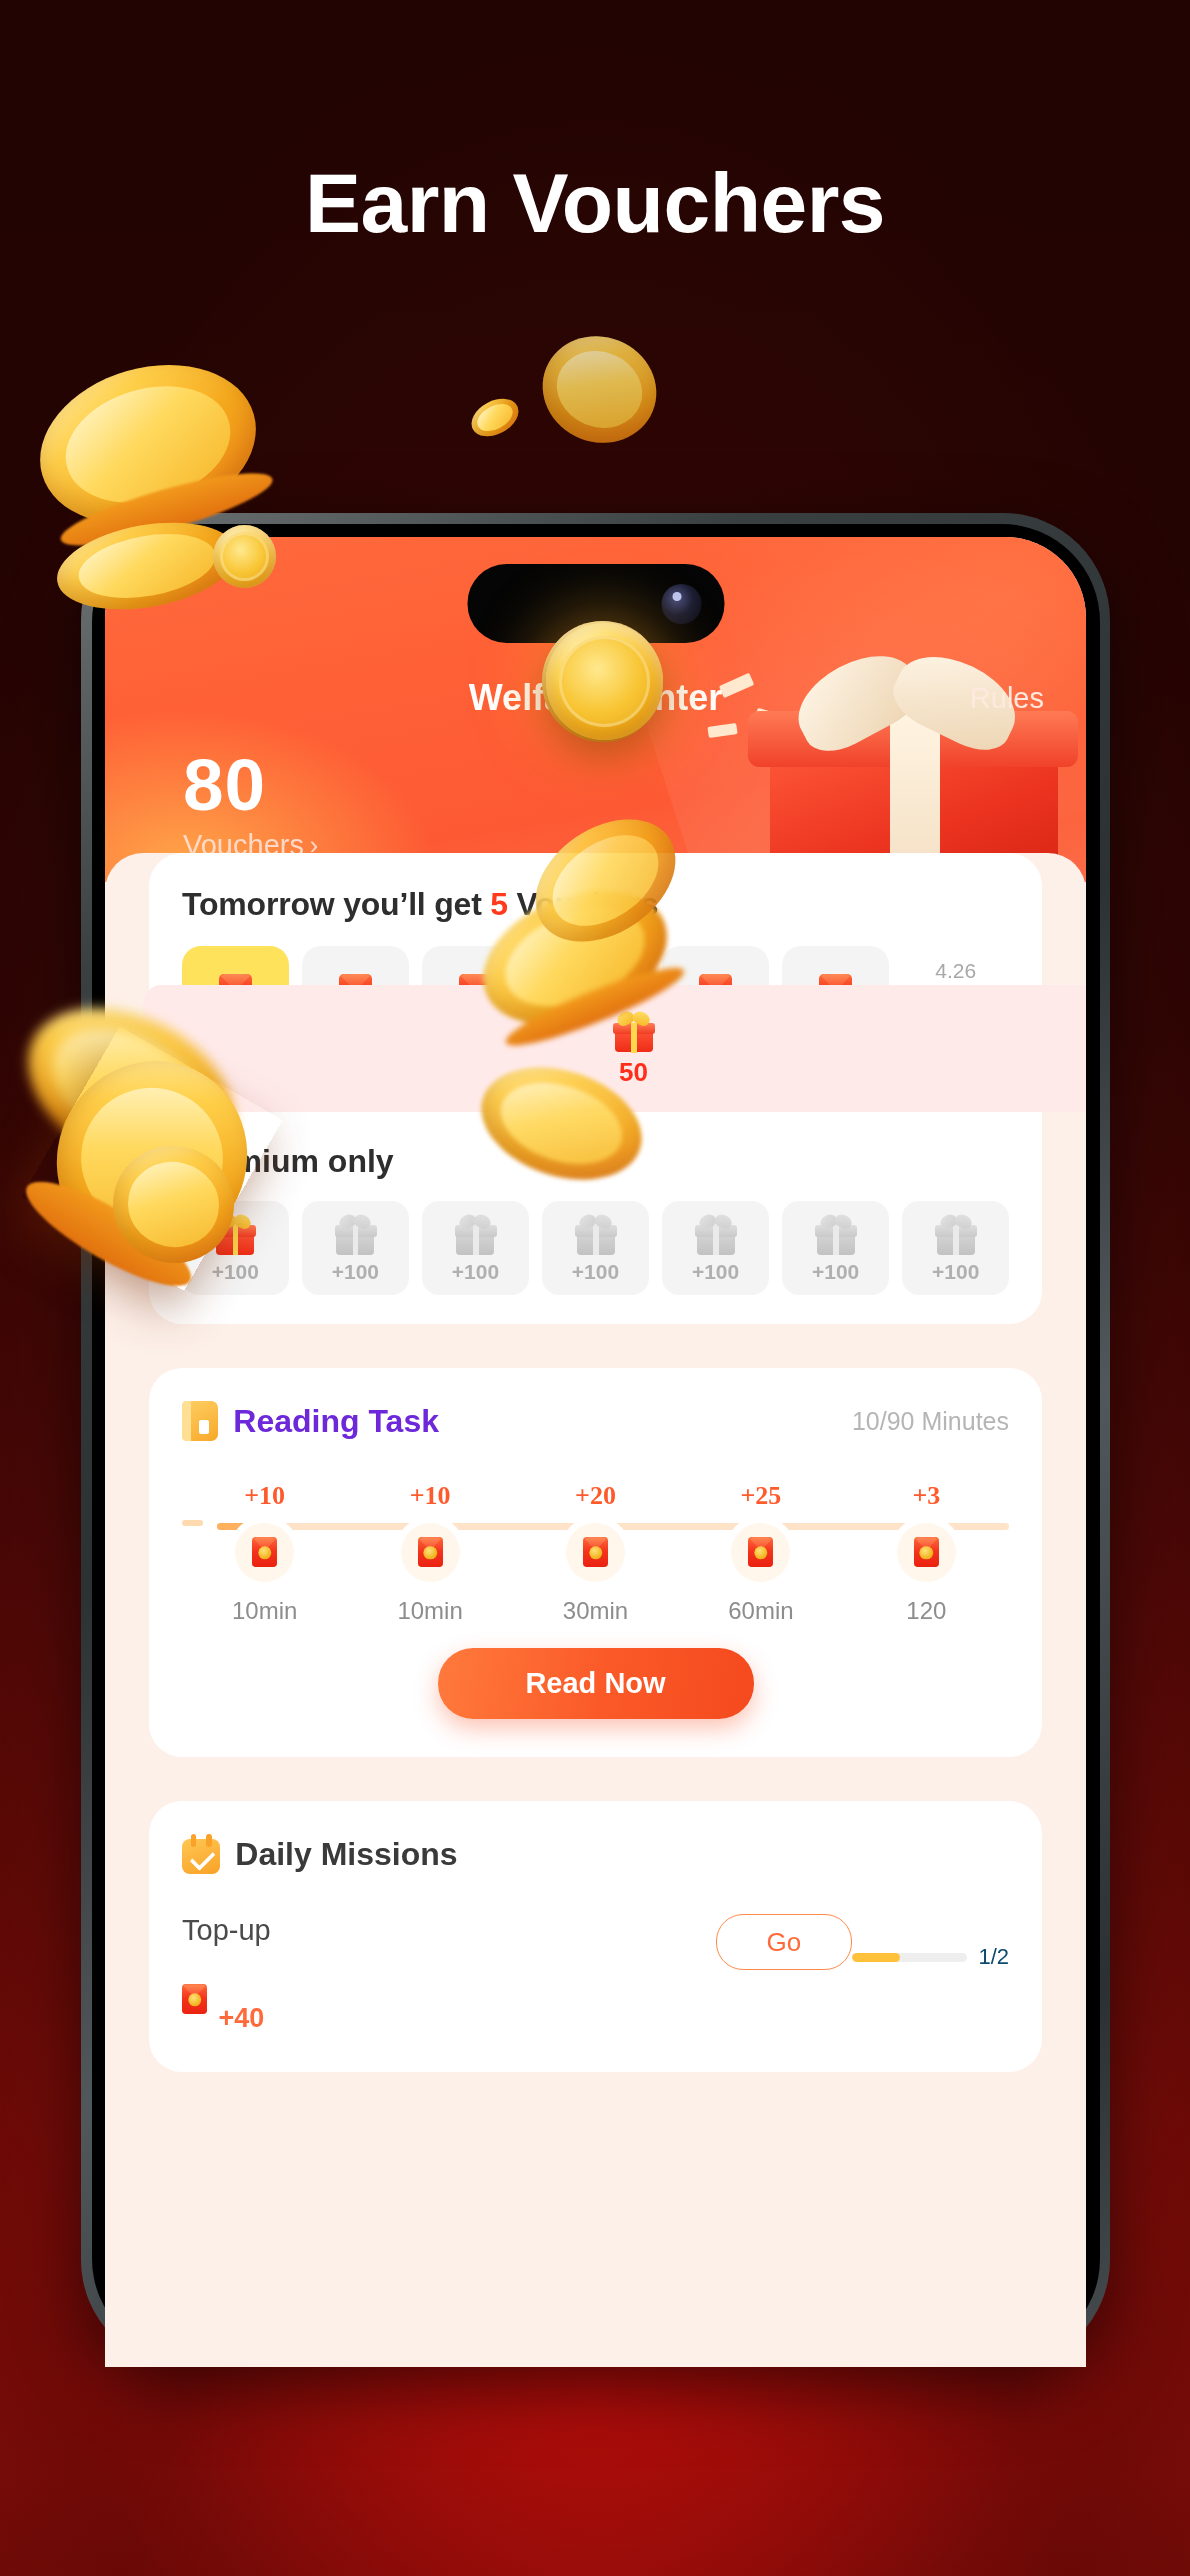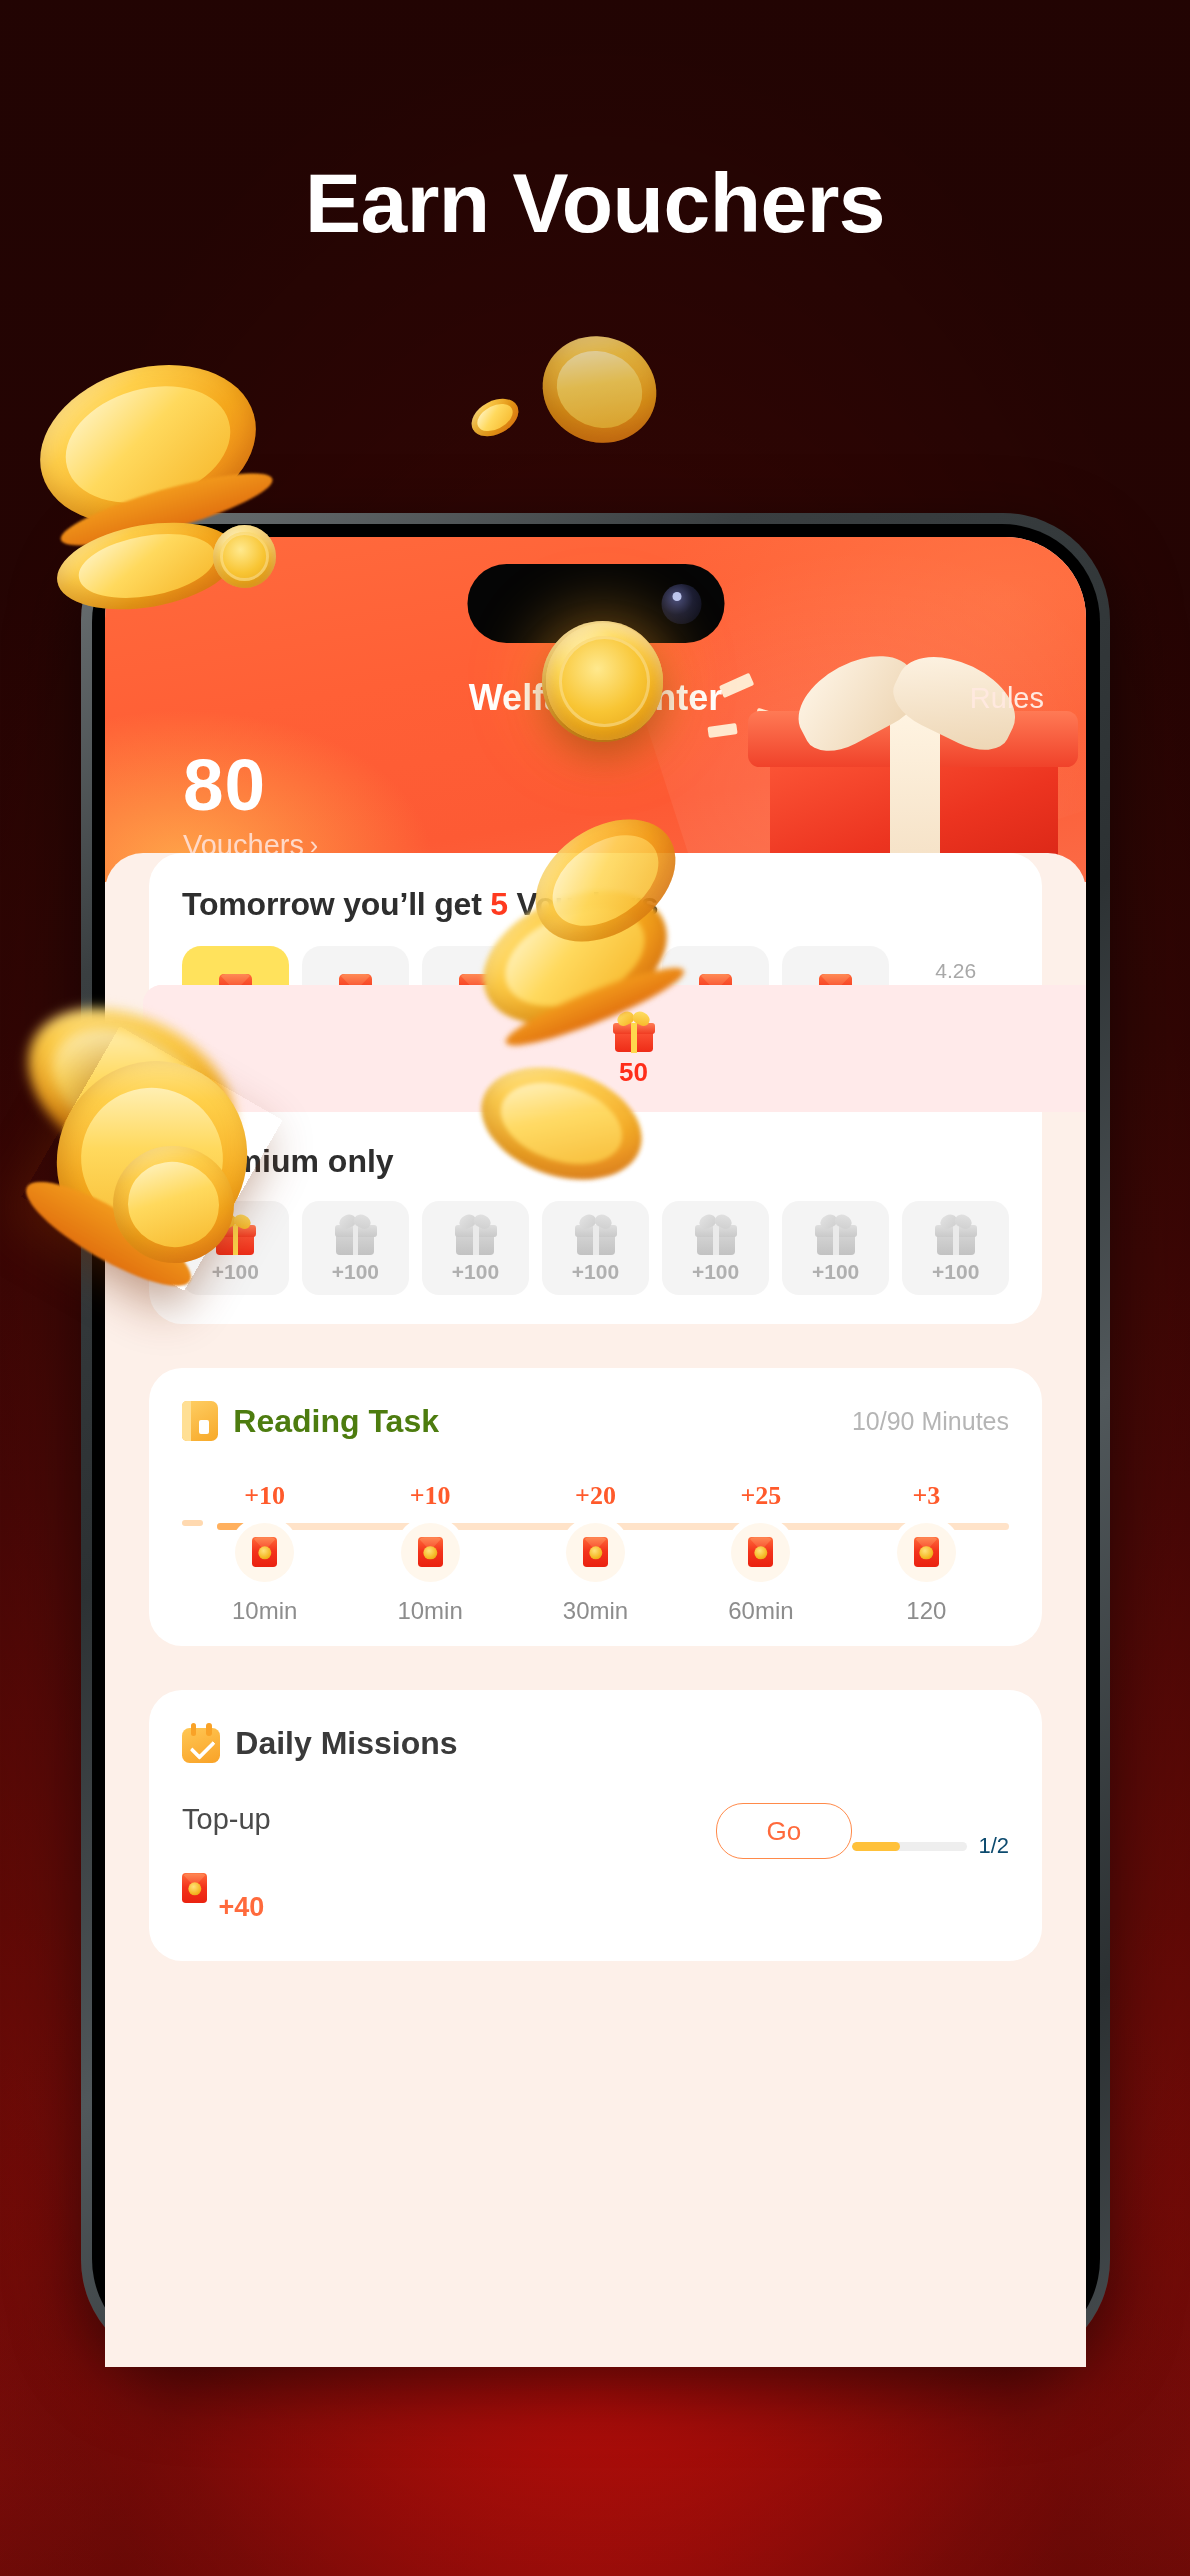--- a/index.html
+++ b/index.html
@@ -207,21 +207,21 @@
 
   
   .card-read{margin-top:44px;padding:33px 33px 38px 33px;}
   .rt-head{display:flex;align-items:center;}
   .book{width:36px;height:40px;position:relative;margin-right:15.3px;}
   .book .bk{position:absolute;inset:0;border-radius:4.8px 6.7px 6.7px 4.8px;
     background:linear-gradient(150deg,#ffd066 0%,#f7a828 100%);}
   .book .sp{position:absolute;left:0;top:0;width:8.6px;height:100%;border-radius:4.8px 0 0 4.8px;
     background:#ffdf94;}
   .book .pg{position:absolute;right:8.6px;bottom:7.7px;width:10.5px;height:13.4px;background:#fff;border-radius:1.9px;}
-  .rt-title{font-size:32px;font-weight:700;color:#4d7c0f;}
+  .rt-title{font-size:32px;font-weight:700;color:#6d28d9;}
   .rt-prog{margin-left:auto;font-size:25px;color:#b5b5b5;}
   .rt-track{position:relative;margin-top:42px;height:125px;}
   .rt-line{
     position:absolute;left:35px;right:0;top:40px;height:6.7px;border-radius:3.8px;background:#ffe3c9;
   }
   .rt-line-fill{position:absolute;left:0;top:0;height:100%;width:4%;border-radius:3.8px;background:#ffb05e;}
   .rt-dash{position:absolute;left:0;top:37px;width:21px;height:5.8px;border-radius:2.9px;background:#ffd9b0;}
   .rt-nodes{position:absolute;left:0;right:0;top:0;display:flex;}
   .node{flex:1;display:flex;flex-direction:column;align-items:center;}
   .node-plus{font-size:26px;font-weight:700;color:#ff5a2b;line-height:1;margin-bottom:13.4px;font-family:Liberation Serif, serif;}
@@ -556,20 +556,21 @@
                   <div class="node-circ">
                     <span class="env xs">
                       <i class="env-coin"></i>
                     </span>
                   </div>
                   <div class="node-lbl">120</div>
                 </div>
               </div>
           </div>
 
+          <div class="readbtn">Read Now</div>
         </div>
 
         <div class="card card-daily">
           <div class="dm-head">
             <span class="cal">
               <i class="bd"></i>
                 <i class="p1"></i>
                 <i class="p2"></i>
                 <i class="ck"></i>
             </span>

